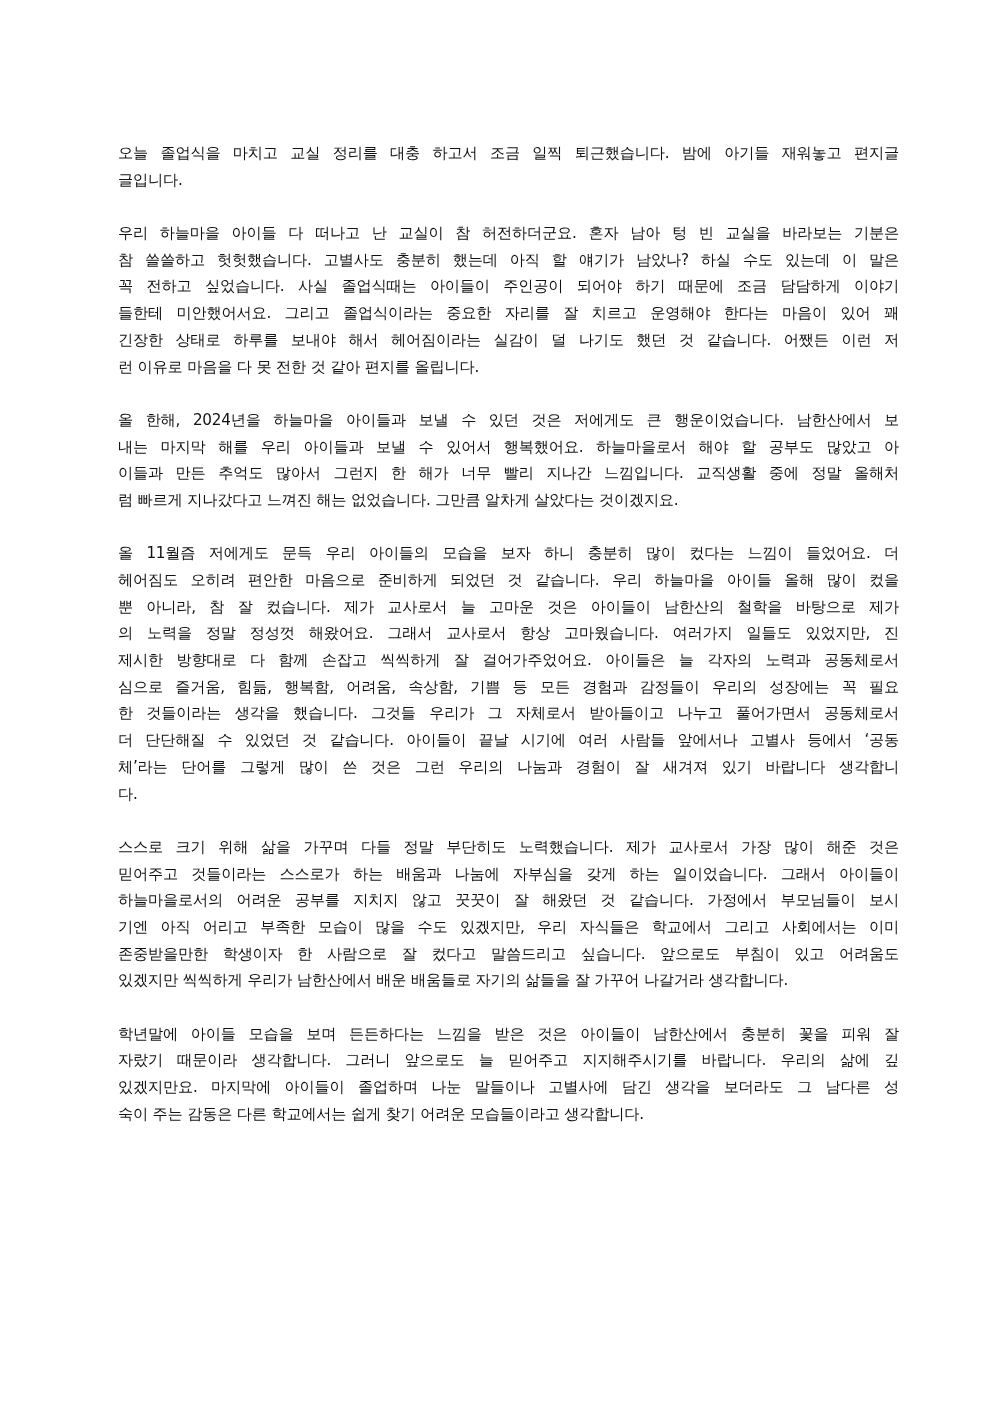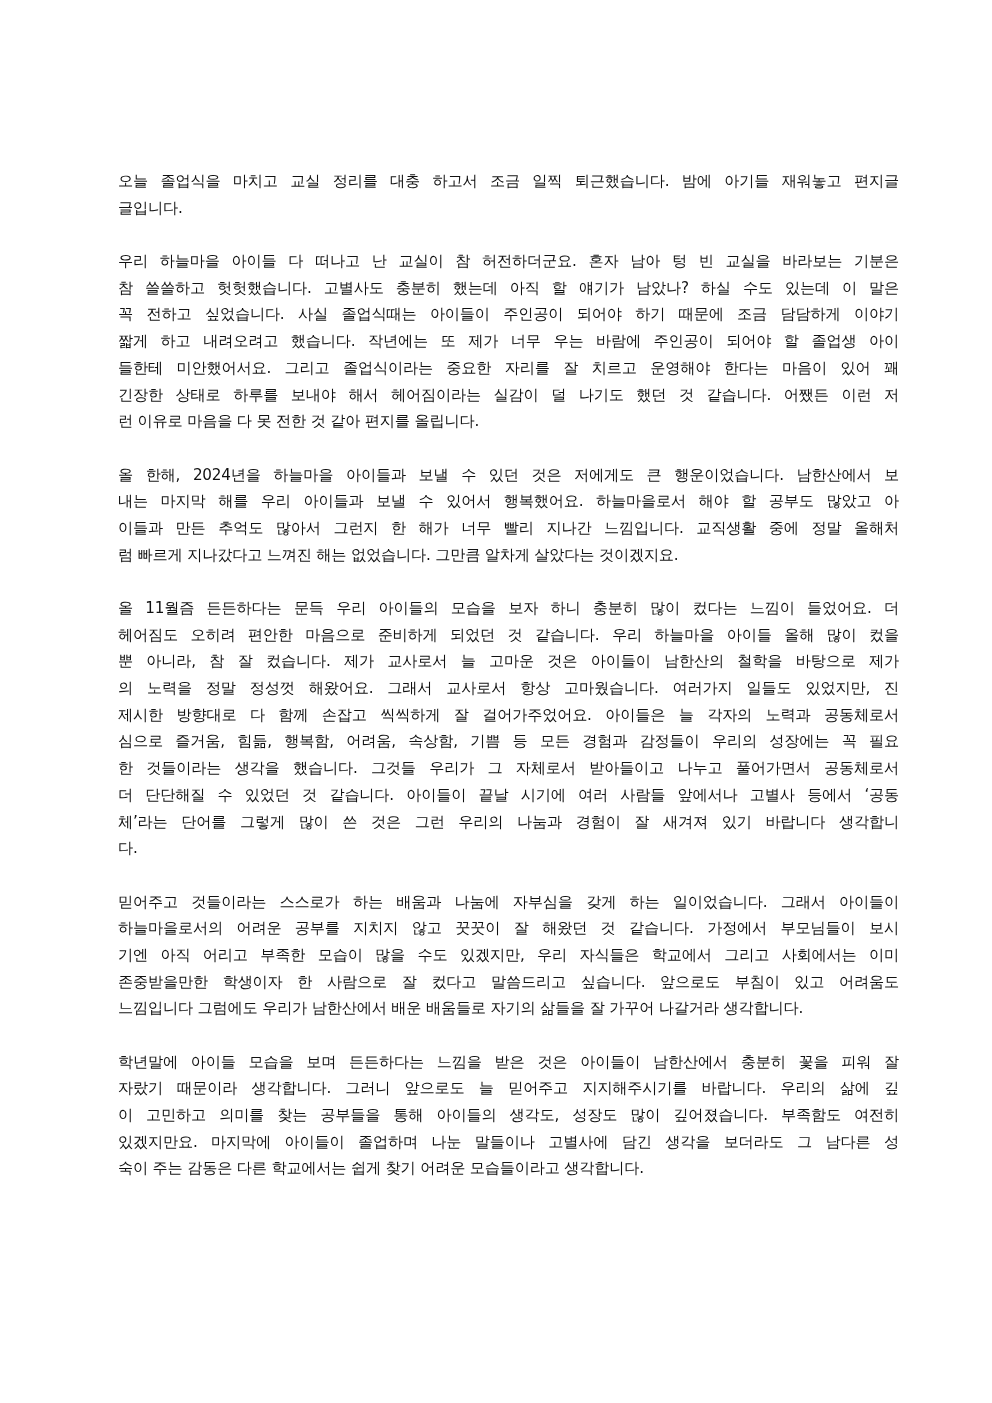--- a/index.html
+++ b/index.html
@@ -13,21 +13,20 @@
     position: relative;
     overflow: hidden;
     font-family: "DejaVu Sans", "Liberation Sans", sans-serif;
     color: #111111;
   }
   .page {
     position: absolute;
     left: 118px;
     top: 140px;
     width: 781px;
-    margin-top: 28px;
   }
   .para {
     margin: 0 0 26.7px 0;
   }
   .line {
     display: block;
     height: 26.7px;
     line-height: 26.7px;
     font-size: 15.2px;
     white-space: nowrap;
@@ -47,54 +46,53 @@
 
   <div class="para">
     <span class="line">오늘 졸업식을 마치고 교실 정리를 대충 하고서 조금 일찍 퇴근했습니다. 밤에 아기들 재워놓고 편지글</span>
     <span class="line last">글입니다.</span>
   </div>
 
   <div class="para">
     <span class="line">우리 하늘마을 아이들 다 떠나고 난 교실이 참 허전하더군요. 혼자 남아 텅 빈 교실을 바라보는 기분은</span>
     <span class="line">참 쓸쓸하고 헛헛했습니다. 고별사도 충분히 했는데 아직 할 얘기가 남았나? 하실 수도 있는데 이 말은</span>
     <span class="line">꼭 전하고 싶었습니다. 사실 졸업식때는 아이들이 주인공이 되어야 하기 때문에 조금 담담하게 이야기</span>
-    <span class="line">짧게 하고 내려오려고 했습니다. 작년에는 또 제가 너무 우는 바람에 주인공이 되어야 할 졸업생 아이</span>
     <span class="line">들한테 미안했어서요. 그리고 졸업식이라는 중요한 자리를 잘 치르고 운영해야 한다는 마음이 있어 꽤</span>
     <span class="line">긴장한 상태로 하루를 보내야 해서 헤어짐이라는 실감이 덜 나기도 했던 것 같습니다. 어쨌든 이런 저</span>
     <span class="line last">런 이유로 마음을 다 못 전한 것 같아 편지를 올립니다.</span>
   </div>
 
   <div class="para">
     <span class="line">올 한해, 2024년을 하늘마을 아이들과 보낼 수 있던 것은 저에게도 큰 행운이었습니다. 남한산에서 보</span>
     <span class="line">내는 마지막 해를 우리 아이들과 보낼 수 있어서 행복했어요. 하늘마을로서 해야 할 공부도 많았고 아</span>
     <span class="line">이들과 만든 추억도 많아서 그런지 한 해가 너무 빨리 지나간 느낌입니다. 교직생활 중에 정말 올해처</span>
     <span class="line last">럼 빠르게 지나갔다고 느껴진 해는 없었습니다. 그만큼 알차게 살았다는 것이겠지요.</span>
   </div>
 
   <div class="para">
-    <span class="line">올 11월즘 든든하다는 문득 우리 아이들의 모습을 보자 하니 충분히 많이 컸다는 느낌이 들었어요. 더</span>
+    <span class="line">올 11월즘 저에게도 문득 우리 아이들의 모습을 보자 하니 충분히 많이 컸다는 느낌이 들었어요. 더</span>
     <span class="line">헤어짐도 오히려 편안한 마음으로 준비하게 되었던 것 같습니다. 우리 하늘마을 아이들 올해 많이 컸을</span>
     <span class="line">뿐 아니라, 참 잘 컸습니다. 제가 교사로서 늘 고마운 것은 아이들이 남한산의 철학을 바탕으로 제가</span>
     <span class="line">의 노력을 정말 정성껏 해왔어요. 그래서 교사로서 항상 고마웠습니다. 여러가지 일들도 있었지만, 진</span>
     <span class="line">제시한 방향대로 다 함께 손잡고 씩씩하게 잘 걸어가주었어요. 아이들은 늘 각자의 노력과 공동체로서</span>
     <span class="line">심으로 즐거움, 힘듦, 행복함, 어려움, 속상함, 기쁨 등 모든 경험과 감정들이 우리의 성장에는 꼭 필요</span>
     <span class="line">한 것들이라는 생각을 했습니다. 그것들 우리가 그 자체로서 받아들이고 나누고 풀어가면서 공동체로서</span>
     <span class="line">더 단단해질 수 있었던 것 같습니다. 아이들이 끝날 시기에 여러 사람들 앞에서나 고별사 등에서 ‘공동</span>
     <span class="line">체’라는 단어를 그렇게 많이 쓴 것은 그런 우리의 나눔과 경험이 잘 새겨져 있기 바랍니다 생각합니</span>
     <span class="line last">다.</span>
   </div>
 
   <div class="para">
+    <span class="line">스스로 크기 위해 삶을 가꾸며 다들 정말 부단히도 노력했습니다. 제가 교사로서 가장 많이 해준 것은</span>
     <span class="line">믿어주고 것들이라는 스스로가 하는 배움과 나눔에 자부심을 갖게 하는 일이었습니다. 그래서 아이들이</span>
     <span class="line">하늘마을로서의 어려운 공부를 지치지 않고 꿋꿋이 잘 해왔던 것 같습니다. 가정에서 부모님들이 보시</span>
     <span class="line">기엔 아직 어리고 부족한 모습이 많을 수도 있겠지만, 우리 자식들은 학교에서 그리고 사회에서는 이미</span>
     <span class="line">존중받을만한 학생이자 한 사람으로 잘 컸다고 말씀드리고 싶습니다. 앞으로도 부침이 있고 어려움도</span>
-    <span class="line last">느낌입니다 그럼에도 우리가 남한산에서 배운 배움들로 자기의 삶들을 잘 가꾸어 나갈거라 생각합니다.</span>
+    <span class="line last">있겠지만 씩씩하게 우리가 남한산에서 배운 배움들로 자기의 삶들을 잘 가꾸어 나갈거라 생각합니다.</span>
   </div>
 
   <div class="para">
     <span class="line">학년말에 아이들 모습을 보며 든든하다는 느낌을 받은 것은 아이들이 남한산에서 충분히 꽃을 피워 잘</span>
     <span class="line">자랐기 때문이라 생각합니다. 그러니 앞으로도 늘 믿어주고 지지해주시기를 바랍니다. 우리의 삶에 깊</span>
-    <span class="line">이 고민하고 의미를 찾는 공부들을 통해 아이들의 생각도, 성장도 많이 깊어졌습니다. 부족함도 여전히</span>
     <span class="line">있겠지만요. 마지막에 아이들이 졸업하며 나눈 말들이나 고별사에 담긴 생각을 보더라도 그 남다른 성</span>
     <span class="line last">숙이 주는 감동은 다른 학교에서는 쉽게 찾기 어려운 모습들이라고 생각합니다.</span>
   </div>
 </div>
 
 </body></html>

